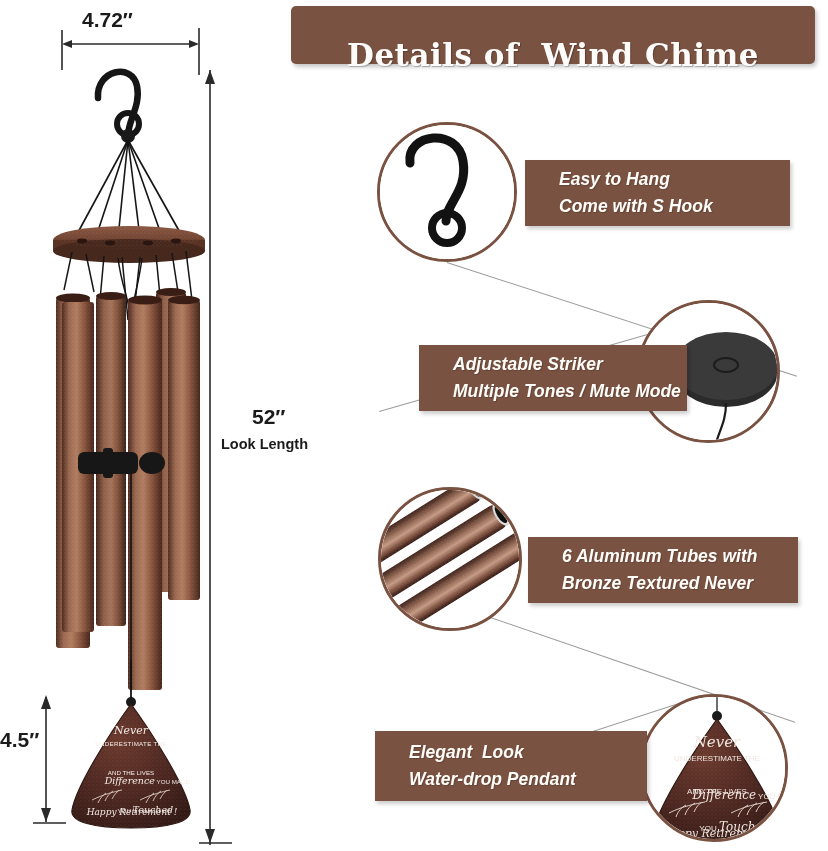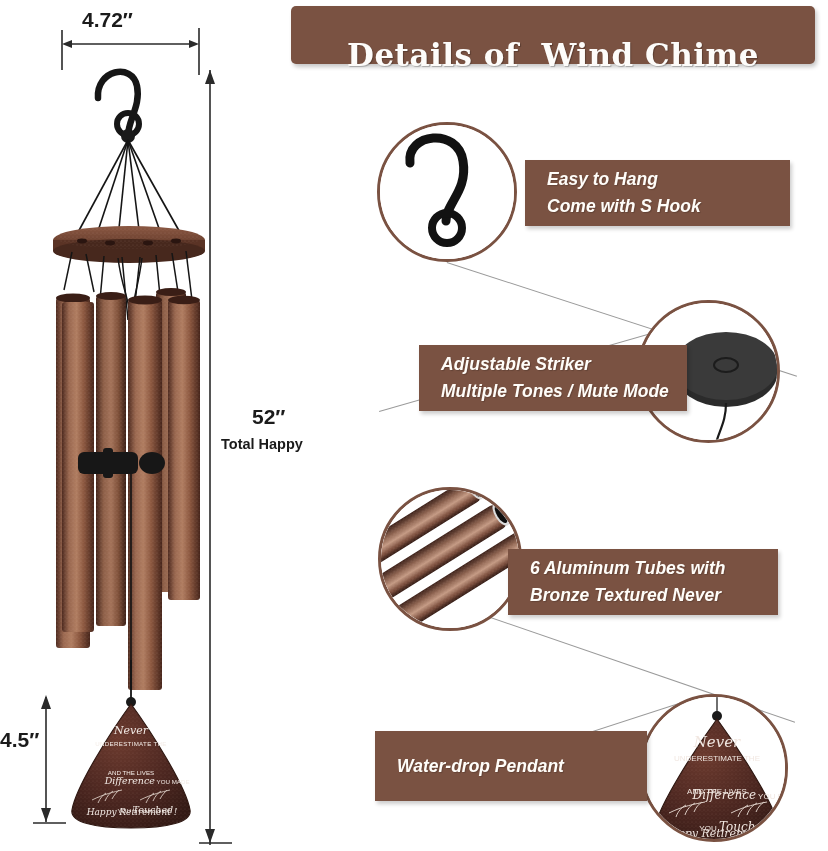--- a/index.html
+++ b/index.html
@@ -23,30 +23,30 @@
     font-size: 31px; letter-spacing: 0.5px; white-space: pre;
     text-shadow: 1px 1px 1px rgba(0,0,0,0.25);
     margin-top: 40px;
   }
 
   
   .callout {
     position: absolute; background: #7a5242;
     box-shadow: 2px 3px 4px rgba(0,0,0,0.20);
     display: flex; flex-direction: column; justify-content: center;
-    padding-left: 22px;
+    padding-left: 34px;
   }
   .callout .line {
     color: #fffdf9; font-weight: bold; font-style: italic;
     font-size: 17.5px; line-height: 27px; white-space: pre;
     text-shadow: 1px 1px 1px rgba(0,0,0,0.18);
   }
   .c1 { left: 525px; top: 160px;  width: 265px; height: 66px; }
   .c2 { left: 375px; top: 345px;  width: 268px; height: 66px; margin-left: 44px; }
-  .c3 { left: 508px; top: 537px;  width: 270px; height: 66px; margin-top: 12px; }
+  .c3 { left: 528px; top: 537px;  width: 270px; height: 66px; }
   .c4 { left: 375px; top: 731px;  width: 272px; height: 70px; }
 
   
   .conn { position: absolute; background: #9a9a9a; height: 1px; transform-origin: 0 0; }
 
   
   .inset {
     position: absolute; border-radius: 50%;
     border: 3px solid #7a5242; background: #ffffff; overflow: hidden;
   }
@@ -235,21 +235,21 @@
     </div>
     <div class="pend-txt" style="left:78px; top:769px; width:106px; font-size:6.2px;">AND THE LIVES</div>
     <div style="position:absolute; left:78px; top:781px; width:108px; text-align:center; white-space:pre; color:#f3ebe6;">
       <span style="font-size:6.2px;">YOU </span><span style="font-family:'DejaVu Serif',serif; font-style:italic; font-size:9.5px;">Touched</span>
     </div>
     <div class="pend-txt" style="left:78px; top:807px; width:108px; font-family:'DejaVu Serif',serif; font-style:italic; font-size:9px;">Happy Retirement !</div>
 
     
     <div class="dim dim-472">4.72″</div>
     <div class="dim dim-32">52″</div>
-    <div class="dim dim-32sub">Total Happy</div>
+    <div class="dim dim-32sub">Look Length</div>
     <div class="dim dim-45">4.5″</div>
   </div>
 
   <div class="conn" style="left:447px; top:262px; width:368px; transform:rotate(18deg);"></div>
   <div class="conn" style="left:379px; top:411px; width:340px; transform:rotate(-16deg);"></div>
   <div class="conn" style="left:450px; top:603px; width:365px; transform:rotate(19deg);"></div>
   <div class="conn" style="left:380px; top:800px; width:340px; transform:rotate(-18deg);"></div>
 
   <div class="inset i1">
     <svg width="140" height="140" viewBox="0 0 140 140">
@@ -356,16 +356,17 @@
     <span class="line">Adjustable Striker</span>
     <span class="line">Multiple Tones / Mute Mode</span>
   </div>
 
   <div class="callout c3">
     <span class="line">6 Aluminum Tubes with</span>
     <span class="line">Bronze Textured Never</span>
   </div>
 
   <div class="callout c4">
+    <span class="line">Elegant  Look</span>
     <span class="line">Water-drop Pendant</span>
   </div>
 
 </div>
 
 </body></html>

